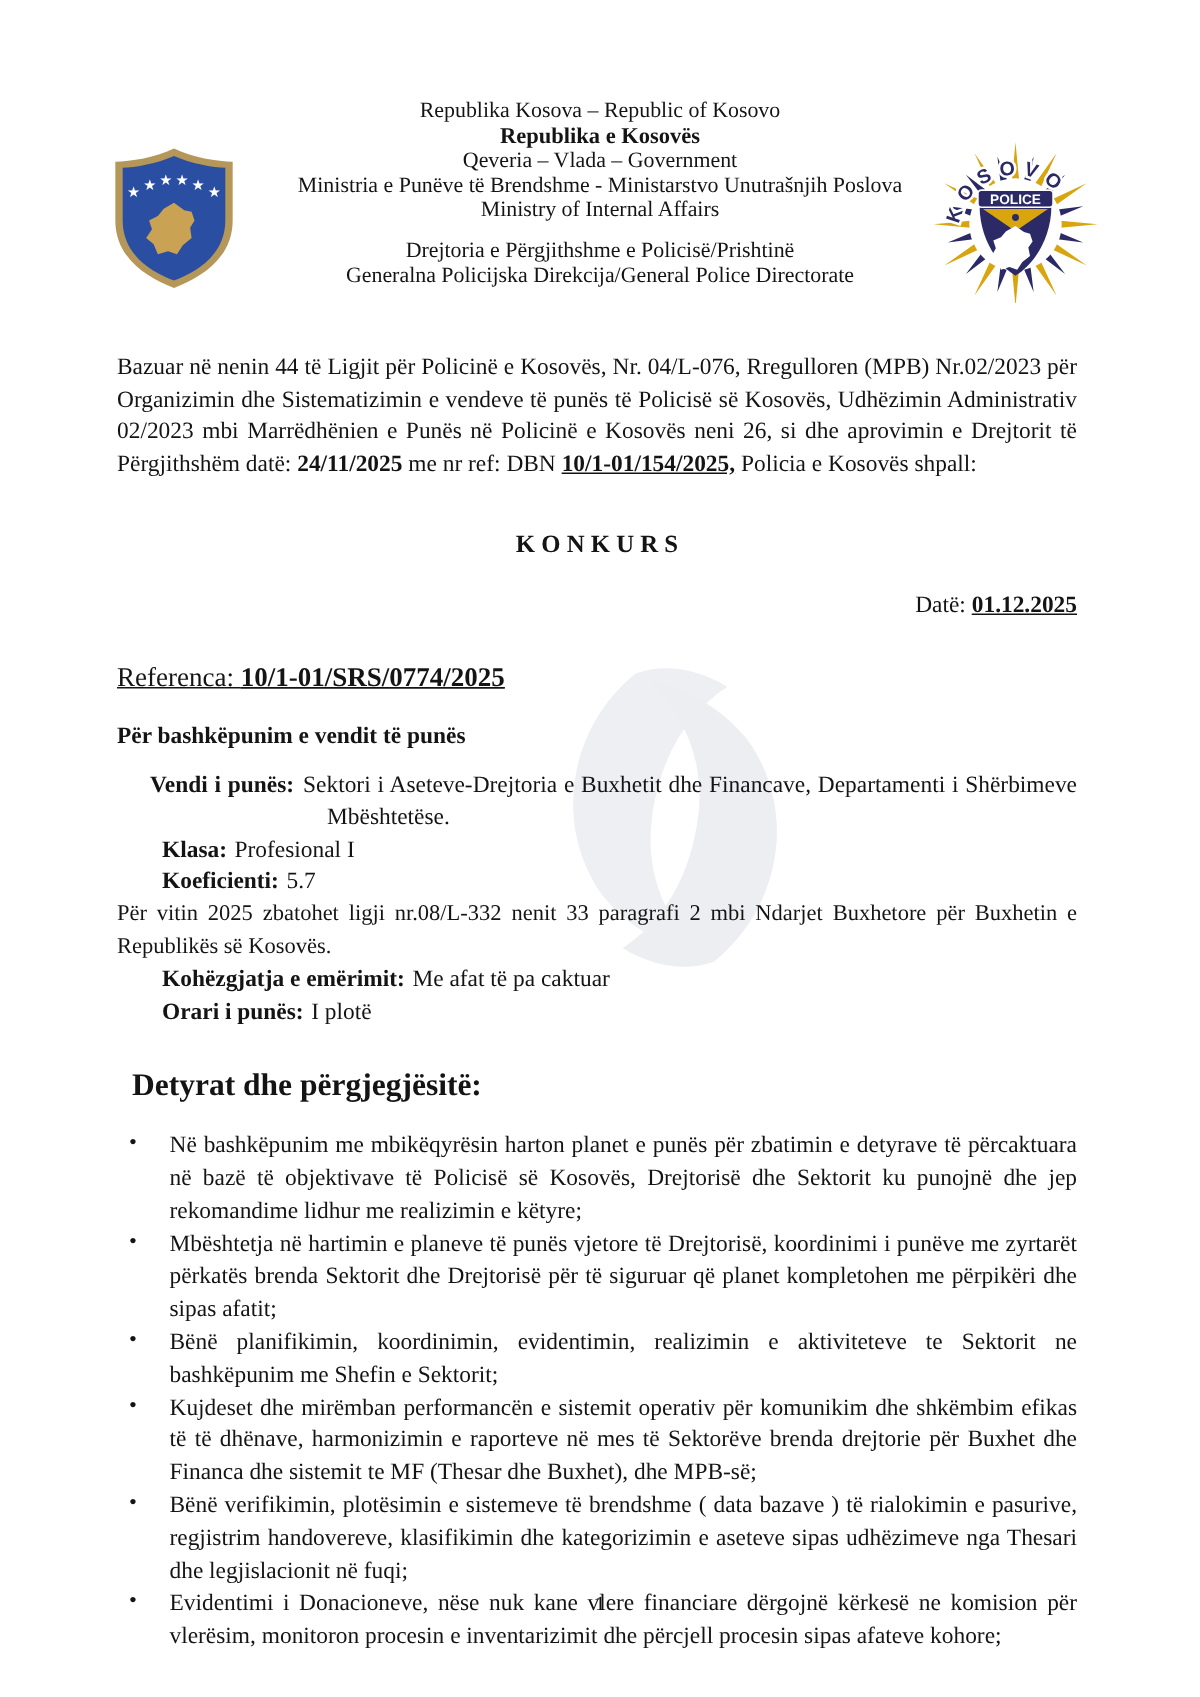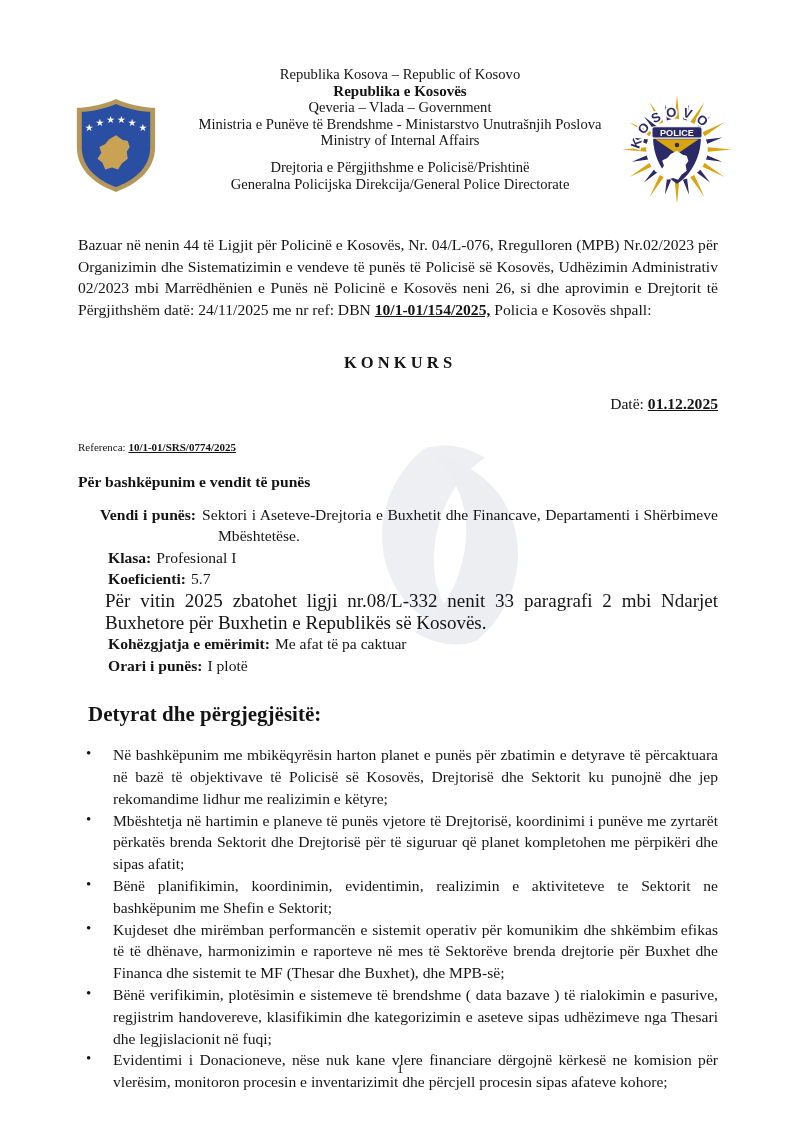--- a/index.html
+++ b/index.html
@@ -18,41 +18,41 @@
   
   .doc-header { position: relative; padding-top: 66px; text-align: center; }
   .h-line  { font-size: 14.6px; line-height: 16.6px; }
   .h-line.b{ font-weight: bold; font-size: 15px; }
   .h-gap   { height: 10px; }
   .coa-wrap    { position: absolute; left: 72px;  top: 96px; }
   .police-wrap { position: absolute; right: 62px; top: 88px; }
 
   
   .intro { margin-top: 42px; text-align: justify; font-size: 15.6px; line-height: 21.6px; }
-  .intro .bold { font-weight: normal; margin-top: 44px; }
+  .intro .bold { font-weight: bold; margin-top: 44px; }
   .intro .boldu{ font-weight: bold; text-decoration: underline; }
 
   
   .konkurs   { margin-top: 32px; text-align: center; font-weight: bold; font-size: 16.5px; }
   .date-line { margin-top: 22px; text-align: right; font-size: 15.6px; }
   .date-line .val { font-weight: bold; text-decoration: underline; }
-  .ref-line  { margin-top: 28px; font-size: 11px; }
+  .ref-line  { margin-top: 28px; font-size: 18px; text-decoration: underline; }
   .ref-line .val { font-weight: bold; text-decoration: underline; }
   .subject   { margin-top: 20px; font-weight: bold; font-size: 15.6px; }
 
   
   .job-title { margin-top: 21px; margin-left: 8px; font-size: 15.6px; }
   .job-title .num { margin-right: 7px; }
   .job-title .lbl { font-weight: bold; text-decoration: underline; margin-right: 4px; }
   .loc { margin-top: 13px; margin-left: 22px; padding-left: 118px; text-indent: -118px;
          text-align: justify; font-size: 15.6px; line-height: 21.6px; }
   .loc .lbl { font-weight: bold; margin-right: 6px; }
   .kv  { margin-left: 30px; font-size: 15.6px; line-height: 21.6px; }
   .kv .lbl { font-weight: bold; margin-right: 5px; }
-  .budget { margin-left: 27px; text-align: justify; font-size: 19px; line-height: 21.6px; }
+  .budget { text-align: justify; font-size: 15px; line-height: 21.6px; }
 
   
   .duties-h { margin-top: 26px; margin-left: 10px; font-weight: bold; font-size: 21px; }
   .duties   { margin-top: 17px; }
   .duty { position: relative; padding-left: 35px; text-align: justify;
           font-size: 15.6px; line-height: 21.8px; }
   .duty .dot { position: absolute; left: 8px; top: -1px; font-size: 15px; }
 
   
   .page-num  { position: absolute; left: 0; right: 0; top: 1061px; text-align: center;

